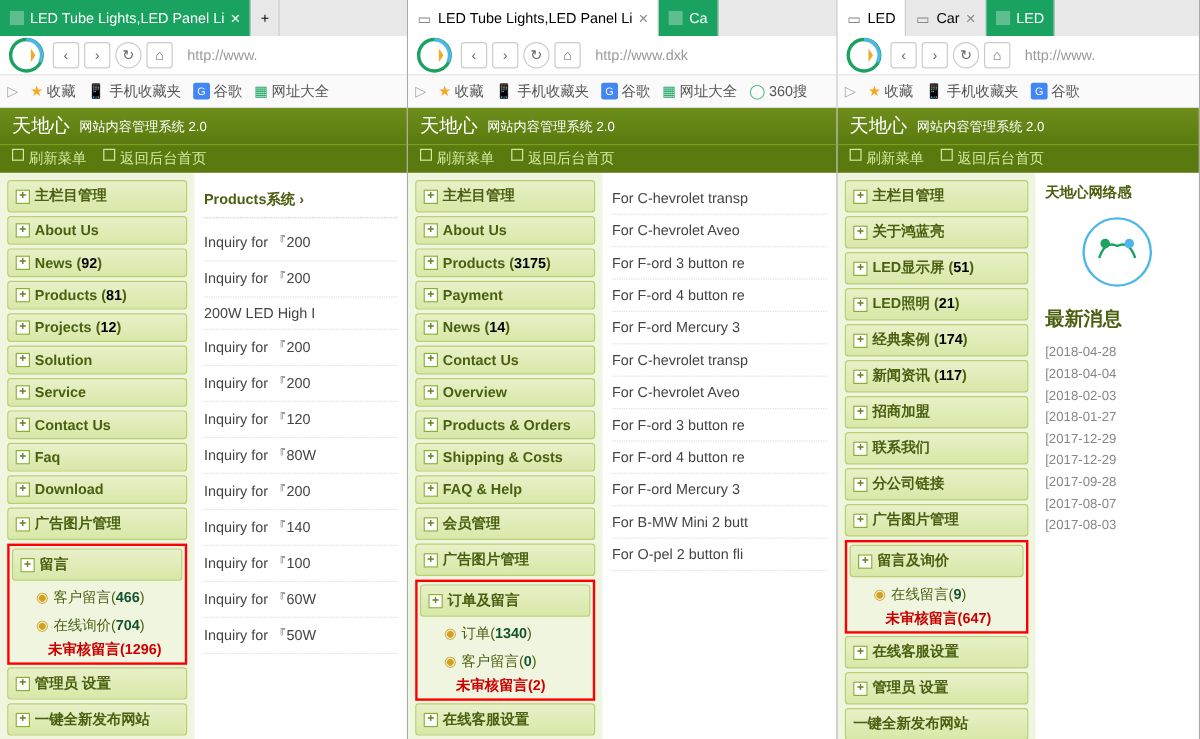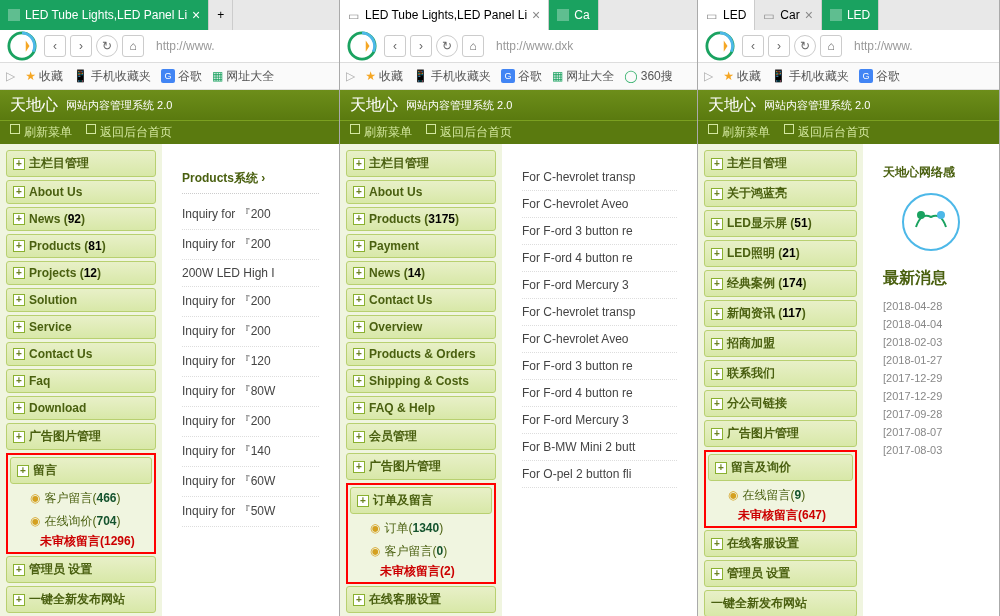--- a/index.html
+++ b/index.html
@@ -23,21 +23,21 @@
 .bm .it{display:flex;align-items:center;gap:3px;cursor:pointer}
 .star{color:#f5a623}
 .hdr{background:linear-gradient(#6d8e1a,#5a7a0f);height:30px;display:flex;align-items:center;color:#fff;padding:0 10px;gap:8px}
 .hdr .ttl{font-size:16px;font-weight:normal}
 .hdr .sub{font-size:11px}
 .sub-hdr{background:#5a7a0f;height:24px;display:flex;align-items:center;color:#d4e8a0;padding:0 10px;gap:14px;border-top:1px solid #7ba020}
 .sub-hdr .lk{cursor:pointer;display:flex;align-items:flex-start;gap:4px}
 .sq{display:inline-block;width:10px;height:10px;border:1px solid #d4e8a0}
 .cols{display:flex;flex:1;overflow:hidden}
 .side{width:180px;background:#f0f5e0;padding:6px;overflow:hidden}
-.main{flex:1;background:#fff;padding:20px;overflow:hidden}
+.main{flex:1;background:#fff;padding:8px;overflow:hidden}
 .mn{background:linear-gradient(#e8f0c8,#d8e8a8);border:1px solid #b8d070;border-radius:3px;padding:4px 6px;margin-bottom:3px;color:#4a6010;font-weight:bold;display:flex;align-items:center;gap:4px;cursor:pointer;white-space:nowrap}
 .mn .pls{display:inline-flex;width:12px;height:12px;border:1px solid #8ab030;background:#fff;align-items:center;justify-content:center;font-size:10px;color:#6a8020;line-height:1}
 .sub-it{padding:3px 6px 3px 20px;color:#4a6010;white-space:nowrap}
 .sub-it .dot{color:#d4a020;margin-right:4px}
 .cnt{color:#14532d;font-weight:bold}
 .un{color:#c00;font-weight:bold;padding-left:30px}
 .box{border:2px solid #f00;margin:2px 0;padding:2px}
 .bc{color:#4a6010;font-weight:bold;padding:6px 0;border-bottom:1px dotted #ccc;margin-bottom:6px;white-space:nowrap;overflow:hidden}
 .row{padding:6px 0;border-bottom:1px dotted #ddd;color:#444;white-space:nowrap;overflow:hidden}
 .cols.full .side{width:162px}
@@ -164,20 +164,21 @@
         <div class="bc">Products系统 ›</div>
         <div class="row">Inquiry for 『200</div>
         <div class="row">Inquiry for 『200</div>
         <div class="row">200W LED High I</div>
         <div class="row">Inquiry for 『200</div>
         <div class="row">Inquiry for 『200</div>
         <div class="row">Inquiry for 『120</div>
         <div class="row">Inquiry for 『80W</div>
         <div class="row">Inquiry for 『200</div>
         <div class="row">Inquiry for 『140</div>
+        <div class="row">Inquiry for 『100</div>
         <div class="row">Inquiry for 『60W</div>
         <div class="row">Inquiry for 『50W</div>
       </div>
     </div>
   </div>
 <div class="panel p2">
     <div class="tabbar">
       <div class="tab on">
         <span class="fav"><span style="color:#888">▭</span></span>
         <span>LED Tube Lights,LED Panel Li</span>

